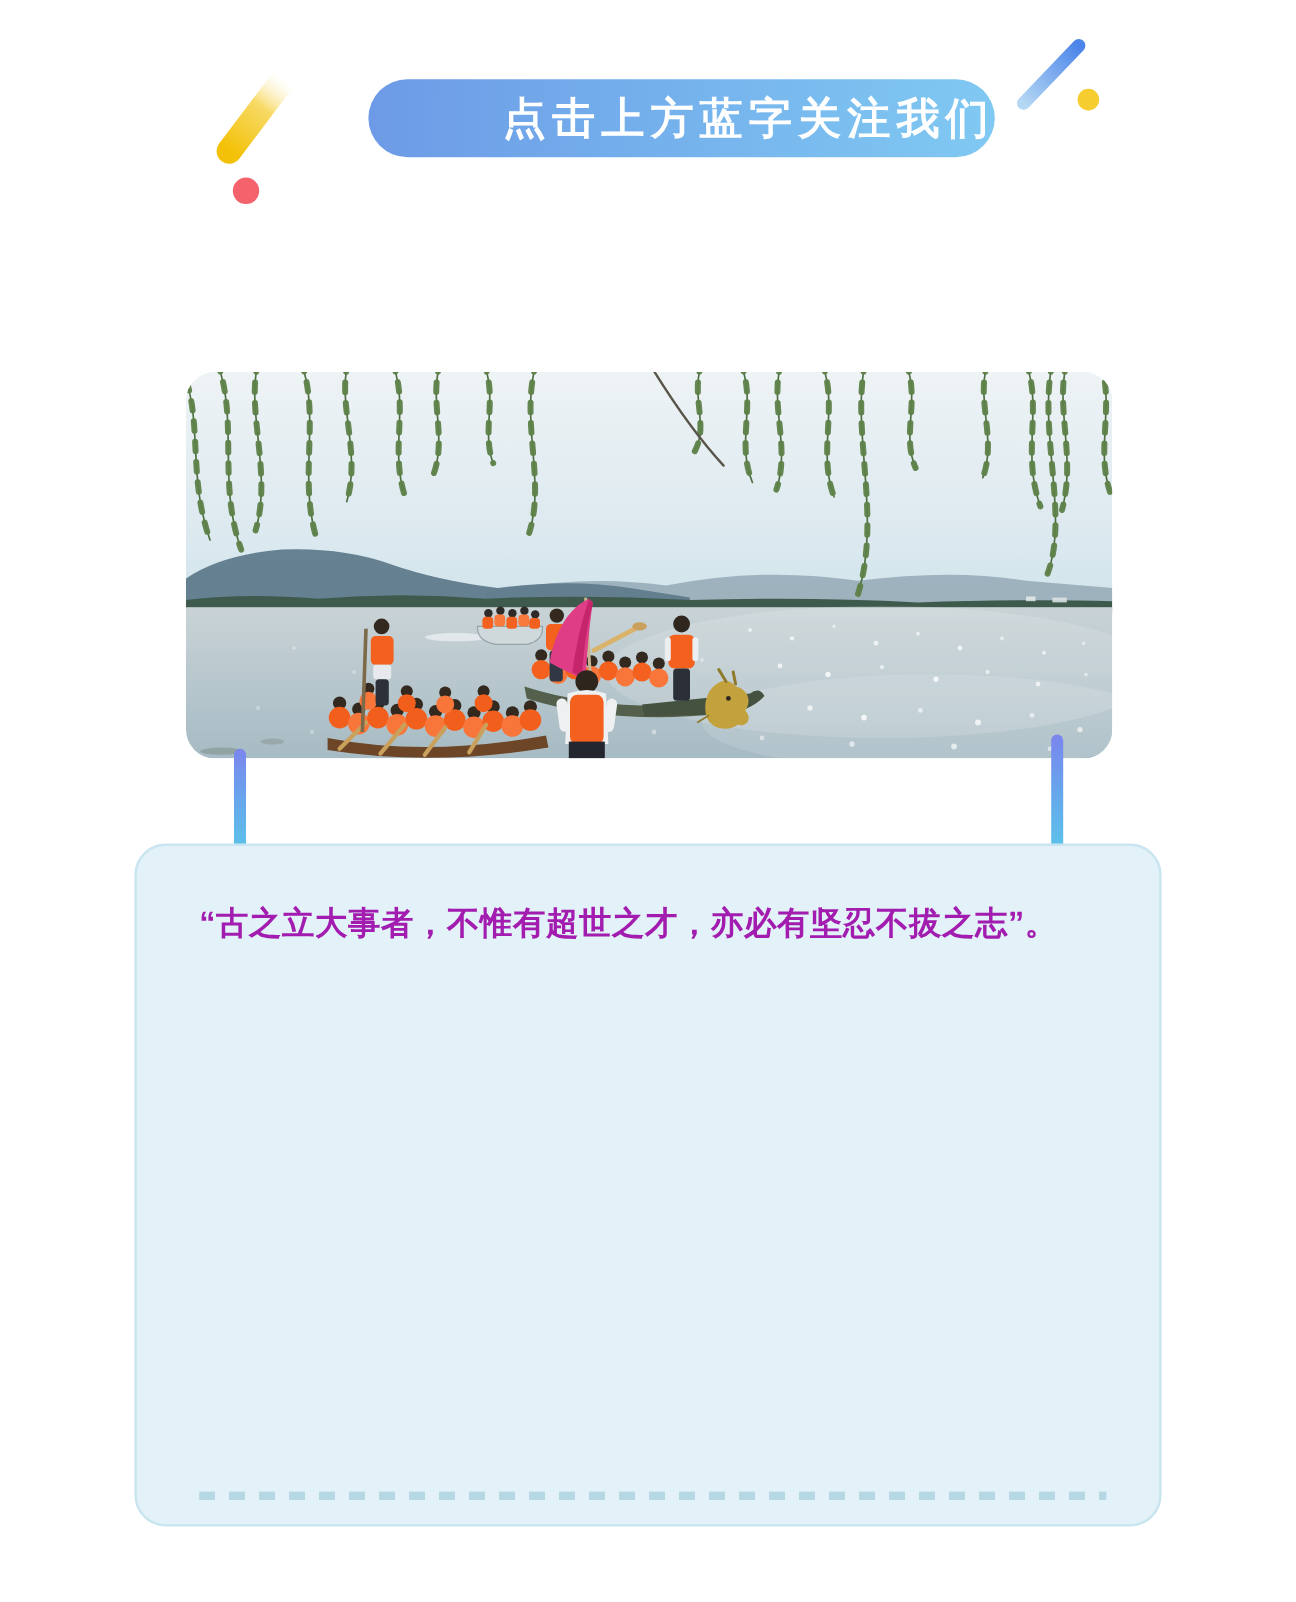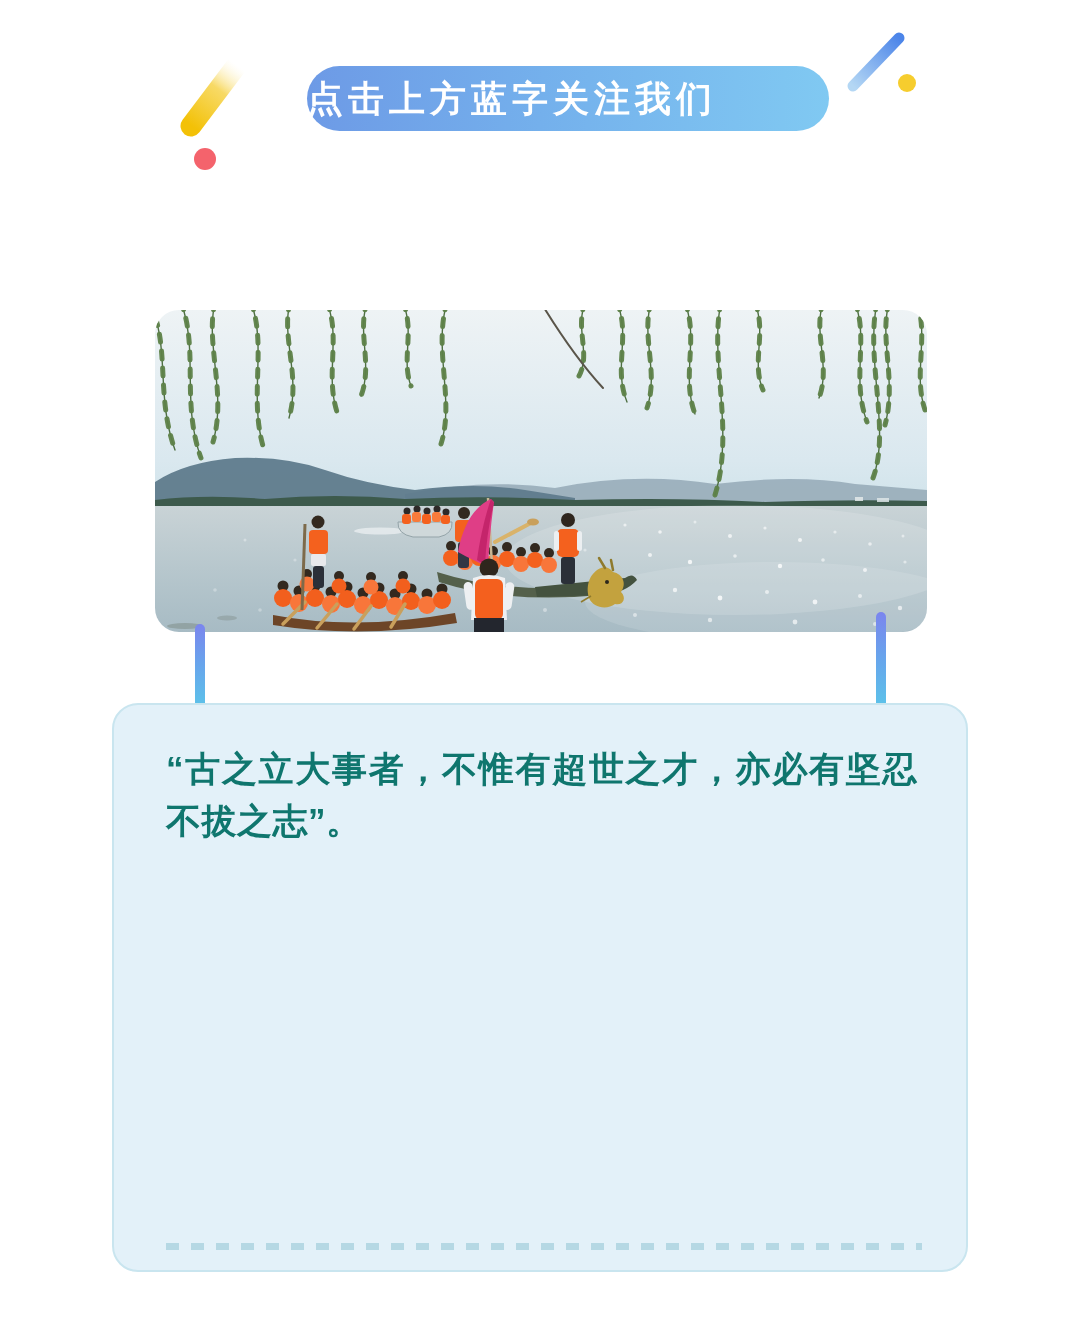--- a/index.html
+++ b/index.html
@@ -23,21 +23,21 @@
     width: 78px; height: 72px;
   }
   
   .follow-banner {
     position: absolute; left: 307px; top: 66px;
     width: 522px; height: 65px;
     border-radius: 33px;
     background: linear-gradient(92deg, #6d9ae6 0%, #74b0ec 45%, #80c9f2 100%);
     color: #ffffff;
     font-size: 36px; font-weight: 700; letter-spacing: 5px;
-    line-height: 65px; text-align: left;
+    line-height: 65px; text-align: right;
     cursor: pointer;
   }
   
   .photo-wrap {
     position: absolute; left: 155px; top: 310px;
     width: 772px; height: 322px;
     border-radius: 24px;
     overflow: hidden;
   }
   .photo-wrap svg { display: block; width: 100%; height: 100%; }
@@ -53,22 +53,22 @@
     position: absolute; left: 112px; top: 703px;
     width: 856px; height: 569px;
     background: #e3f1f9;
     border: 2px solid #c9e5ef;
     border-radius: 26px;
   }
   .text-box .inner {
     padding: 38px 48px 0 52px;
   }
   .article-para {
-    font-size: 35px; line-height: 52px;
-    color: #0f766e; font-weight: 600;
+    font-size: 27px; line-height: 52px;
+    color: #a21caf; font-weight: 600;
     letter-spacing: 0.5px;
     text-align: justify;
   }
   .dashed-divider {
     position: absolute; left: 52px; right: 44px; bottom: 20px;
     height: 7px;
     background: repeating-linear-gradient(90deg,
       #b5d8e4 0px, #b5d8e4 13px,
       transparent 13px, transparent 25px);
   }

